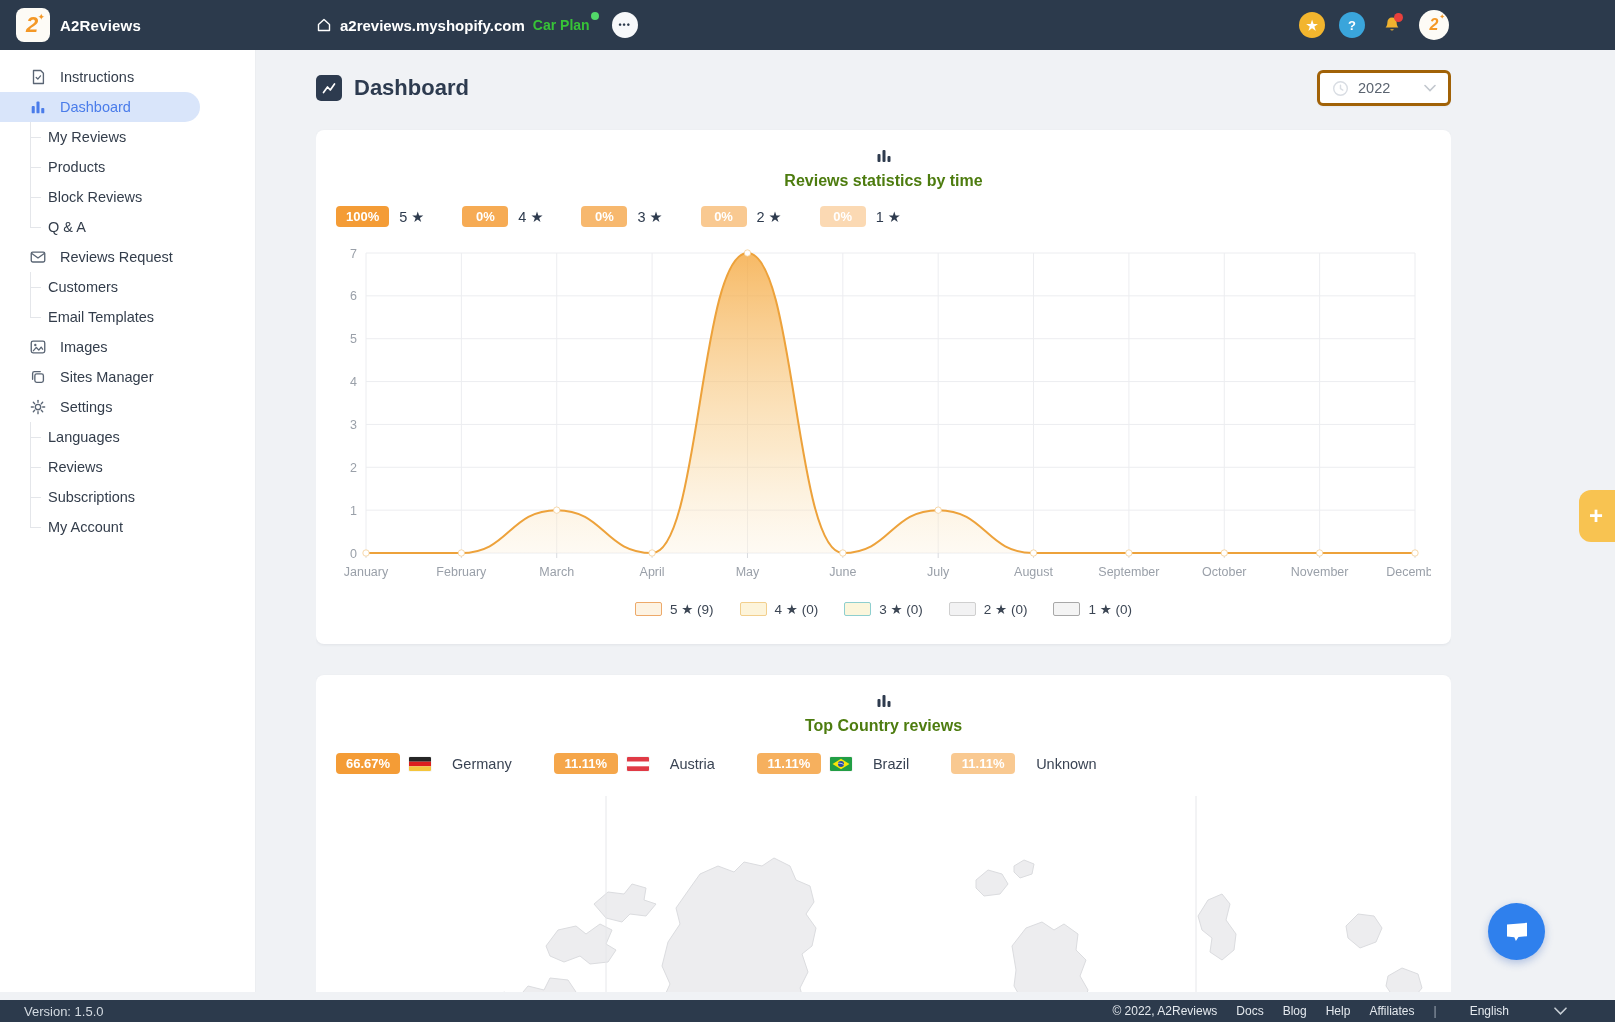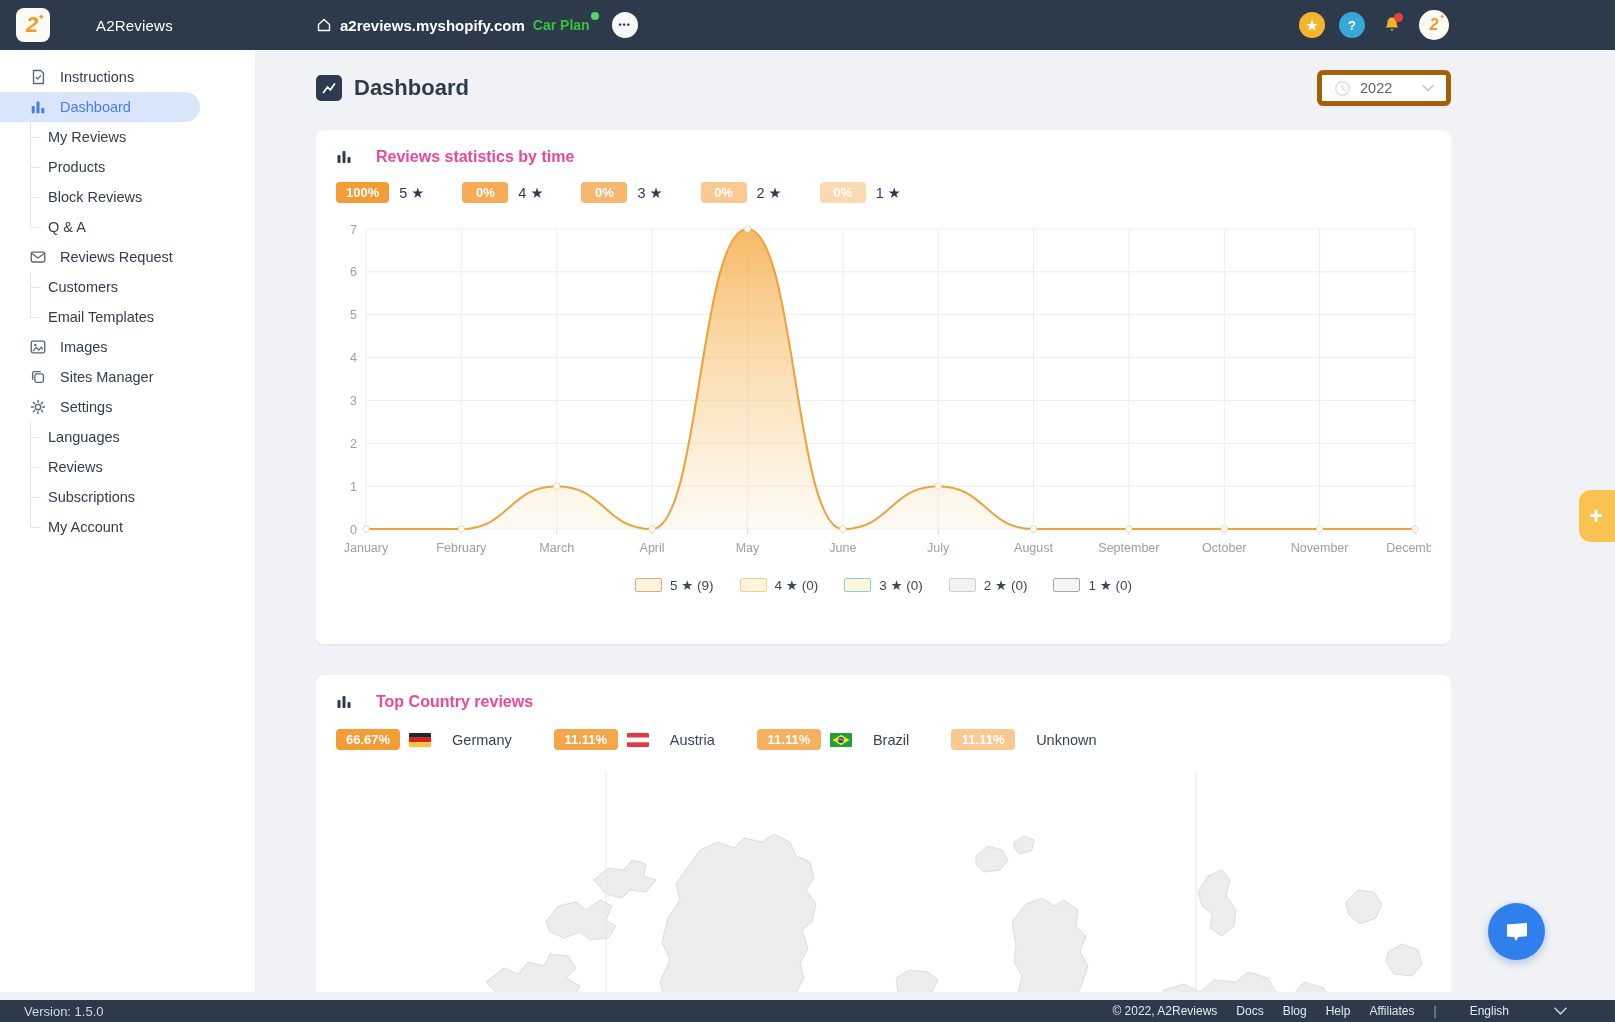--- a/index.html
+++ b/index.html
@@ -5,21 +5,21 @@
   * { box-sizing: border-box; margin: 0; padding: 0; }
   html,body { width:1615px; height:1022px; overflow:hidden; }
   body { font-family:"Liberation Sans", sans-serif; background:#F0F2F5; position:relative; }
 
   
   .topbar { position:absolute; top:0; left:0; right:0; height:50px; background:#2C3A4C; display:flex; align-items:center; z-index:30; }
   .brand { display:flex; align-items:center; gap:10px; padding-left:16px; }
   .brand-logo { width:34px; height:34px; background:#FDFBF6; border-radius:8px; position:relative; display:flex; align-items:center; justify-content:center; }
   .brand-logo .two { color:#F49826; font-weight:bold; font-style:italic; font-size:22px; line-height:1; transform:translate(-1px,0); }
   .brand-logo .spark { position:absolute; top:4px; right:5px; color:#F49826; font-size:9px; }
-  .brand-name { color:#fff; font-size:15px; font-weight:normal; letter-spacing:.2px;margin-left:36px; }
+  .brand-name { color:#fff; font-size:15px; font-weight:bold; letter-spacing:.2px; }
   .shopinfo { position:absolute; left:316px; display:flex; align-items:center; gap:8px;justify-content:center; }
   .shop-domain { color:#fff; font-weight:bold; font-size:15px; }
   .shop-plan { color:#37C337; font-size:14px; font-weight:bold; position:relative; }
   .plan-dot { position:absolute; top:-5px; right:-9px; width:8px; height:8px; border-radius:50%; background:#52D869; }
   .ellipsis-btn { width:26px; height:26px; margin-left:14px; background:#F7F8FA; border-radius:50%; display:flex; align-items:center; justify-content:center; color:#2C3A4C; font-size:9px; letter-spacing:1px; font-weight:bold; cursor:pointer; }
   .topbar-right { position:absolute; right:166px; display:flex; align-items:center; gap:14px; }
   .tb-circle { width:26px; height:26px; border-radius:50%; display:flex; align-items:center; justify-content:center; color:#fff; font-size:13px; font-weight:bold; cursor:pointer; }
   .tb-star { background:#F2B52E; }
   .tb-help { background:#3AA5DB; }
   .tb-bell { position:relative; width:26px; height:26px; display:flex; align-items:center; justify-content:center; cursor:pointer; }
@@ -37,27 +37,27 @@
   .side-sub { position:relative; height:30px; display:flex; align-items:center; padding-left:48px; font-size:14.5px; color:#333D4B; cursor:pointer; }
   .side-sub::before { content:""; position:absolute; left:30px; top:0; bottom:0; width:1px; background:#E4E6EA; }
   .side-sub.last::before { bottom:50%; }
   .side-sub::after { content:""; position:absolute; left:30px; top:50%; width:11px; height:1px; background:#E4E6EA; }
 
   
   .content { position:absolute; left:316px; width:1135px; top:50px; bottom:30px; overflow:hidden; }
   .page-head { margin-top:18px; height:40px; display:flex; align-items:center; justify-content:space-between; }
   .page-title { display:flex; align-items:center; gap:12px; font-size:22px; font-weight:bold; color:#2D3B4F; }
   .pt-icon { width:26px; height:26px; background:#2D3B4F; border-radius:5px; display:flex; align-items:center; justify-content:center; }
-  .year-select { width:134px; height:36px; background:#fff; border:5px solid #a16207; border-radius:6px; display:flex; align-items:center; gap:9px; padding:0 12px; color:#5B6470; font-size:14.5px; cursor:pointer; box-shadow:0 1px 2px rgba(20,30,50,.04); }
+  .year-select { width:134px; height:36px; background:#fff; border:3px solid #a16207; border-radius:6px; display:flex; align-items:center; gap:9px; padding:0 12px; color:#5B6470; font-size:14.5px; cursor:pointer; box-shadow:0 1px 2px rgba(20,30,50,.04); }
   .year-select .yr { flex:1; }
 
   .card { background:#fff; border-radius:8px; box-shadow:0 1px 3px rgba(25,39,60,.07); padding:18px 20px; }
   .card-stats { margin-top:22px; height:514px; }
   .card-country { margin-top:31px; height:520px; }
-  .card-title { display:flex; align-items:center; gap:24px; font-size:16px; font-weight:bold; color:#ec4899; }
+  .card-title { display:flex; align-items:center; gap:8px; font-size:16px; font-weight:bold; color:#4d7c0f;flex-direction:column; }
 
   .rating-badges { margin-top:16px; display:flex; align-items:center; gap:14px; }
   .rb-group { display:flex; align-items:center; gap:10px; margin-right:24px; }
   .pct-badge { min-width:46px; text-align:center; padding:3px 10px; border-radius:4px; color:#fff; font-size:13px; font-weight:bold; background:#F49C36; }
   .rb-label { font-size:14.5px; color:#2E3B4E; }
 
   .chart-wrap { margin-top:12px; }
   .tick { fill:#9AA0A9; font-size:12.5px; font-family:"Liberation Sans",sans-serif; }
 
   .legend-row { display:flex; justify-content:center; gap:26px; margin-top:6px; }

